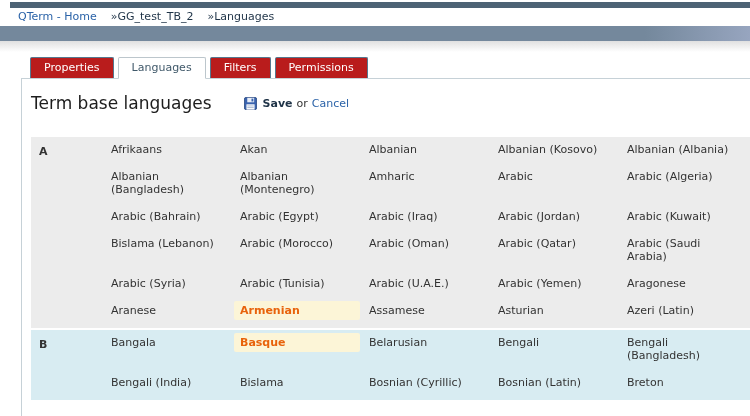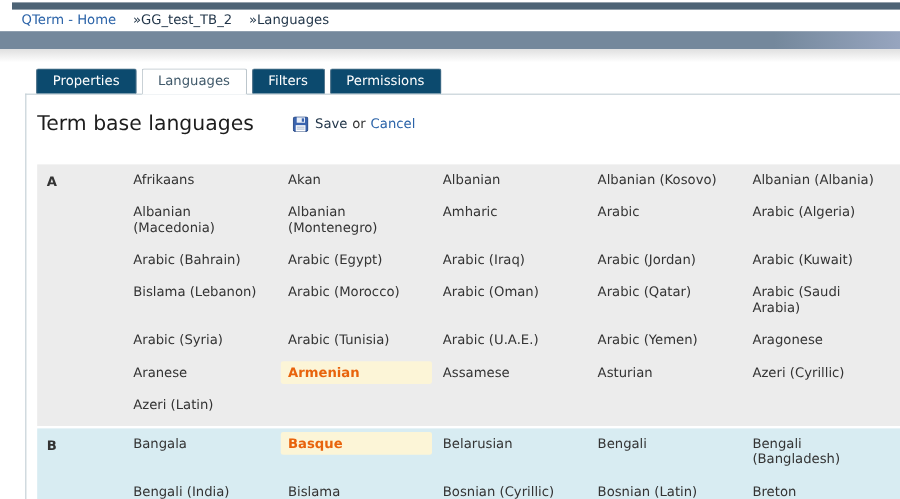--- a/index.html
+++ b/index.html
@@ -12,40 +12,40 @@
   .topbar1 { height:6px; margin:2px 0 0 10px; background:#4d6375; }
   .crumbs { height:16px; padding:2px 4px 0 18px; display:flex; gap:14px; }
   .crumbs a { color:#2b63a8; text-decoration:none; cursor:pointer; }
   .crumb-item { color:#1f3347; }
   .topbar2 { height:15px; background:linear-gradient(to right,#74889c 0%,#74889c 86%,#97a5bf 100%); }
   .fade { height:11px; background:linear-gradient(#e0e0e0,#ffffff); }
 
   
   .tabs { display:flex; gap:4px; margin:5px 0 0 30px; position:relative; z-index:2; }
   .tab {
-    background:#0c4a6e; color:#ffffff; padding:3px 13px 4px 13px;
+    background:#b91c1c; color:#ffffff; padding:3px 13px 4px 13px;
     border-radius:2px 2px 0 0; cursor:pointer; white-space:nowrap;
     border:1px solid #55788f; border-bottom:none;
   }
   .tab.active {
     background:#ffffff; color:#40596a;
     border:1px solid #bcc6cc; border-bottom:1px solid #ffffff;
     margin-bottom:-1px;
   }
 
   
   .panel {
     margin-left:21px; border-top:1px solid #c6d1d7; border-left:1px solid #c6d1d7;
     background:#ffffff; height:343px; box-sizing:border-box; padding:14px 0 0 9px;
   }
   .head-row { display:flex; align-items:center; gap:32px; margin-bottom:24px; }
   .page-title { font-size:17px; color:#1d1d1d; }
   .save-group { display:flex; align-items:center; gap:4px; }
   .save-group .floppy { display:inline-flex; margin-right:2px; }
-  .save-label { font-weight:normal; color:#1f3347; cursor:pointer; }
+  .save-label { font-weight:bold; color:#1f3347; cursor:pointer; }
   .or-label { color:#333; }
   .cancel-link { color:#2b63a8; text-decoration:none; cursor:pointer; }
 
   
   .section { display:flex; padding:0 0 8px 8px; margin-bottom:2px; }
   .section-letter { width:80px; font-weight:bold; color:#333; padding-top:8px; }
   .langs { display:grid; grid-template-columns:repeat(5,129px); row-gap:8px; margin-left:-6px; padding-top:3px; align-items:start; }
   .cell {
     width:126px; box-sizing:border-box; padding:3px 6px; line-height:13px;
     cursor:pointer; border-radius:2px;
@@ -95,21 +95,21 @@
 
   <div id="sections">
       <div class="section" style="background: rgb(236, 236, 236);">
         <div class="section-letter">A</div>
         <div class="langs">
           <div class="cell">Afrikaans</div>
           <div class="cell">Akan</div>
           <div class="cell">Albanian</div>
           <div class="cell">Albanian (Kosovo)</div>
           <div class="cell">Albanian (Albania)</div>
-          <div class="cell">Albanian (Macedonia)</div>
+          <div class="cell">Albanian (Bangladesh)</div>
           <div class="cell">Albanian (Montenegro)</div>
           <div class="cell">Amharic</div>
           <div class="cell">Arabic</div>
           <div class="cell">Arabic (Algeria)</div>
           <div class="cell">Arabic (Bahrain)</div>
           <div class="cell">Arabic (Egypt)</div>
           <div class="cell">Arabic (Iraq)</div>
           <div class="cell">Arabic (Jordan)</div>
           <div class="cell">Arabic (Kuwait)</div>
           <div class="cell">Bislama (Lebanon)</div>
@@ -119,21 +119,20 @@
           <div class="cell">Arabic (Saudi Arabia)</div>
           <div class="cell">Arabic (Syria)</div>
           <div class="cell">Arabic (Tunisia)</div>
           <div class="cell">Arabic (U.A.E.)</div>
           <div class="cell">Arabic (Yemen)</div>
           <div class="cell">Aragonese</div>
           <div class="cell">Aranese</div>
           <div class="cell selected">Armenian</div>
           <div class="cell">Assamese</div>
           <div class="cell">Asturian</div>
-          <div class="cell">Azeri (Cyrillic)</div>
           <div class="cell">Azeri (Latin)</div>
         </div>
       </div>
       <div class="section" style="background: rgb(216, 236, 242);">
         <div class="section-letter">B</div>
         <div class="langs">
           <div class="cell">Bangala</div>
           <div class="cell selected">Basque</div>
           <div class="cell">Belarusian</div>
           <div class="cell">Bengali</div>

